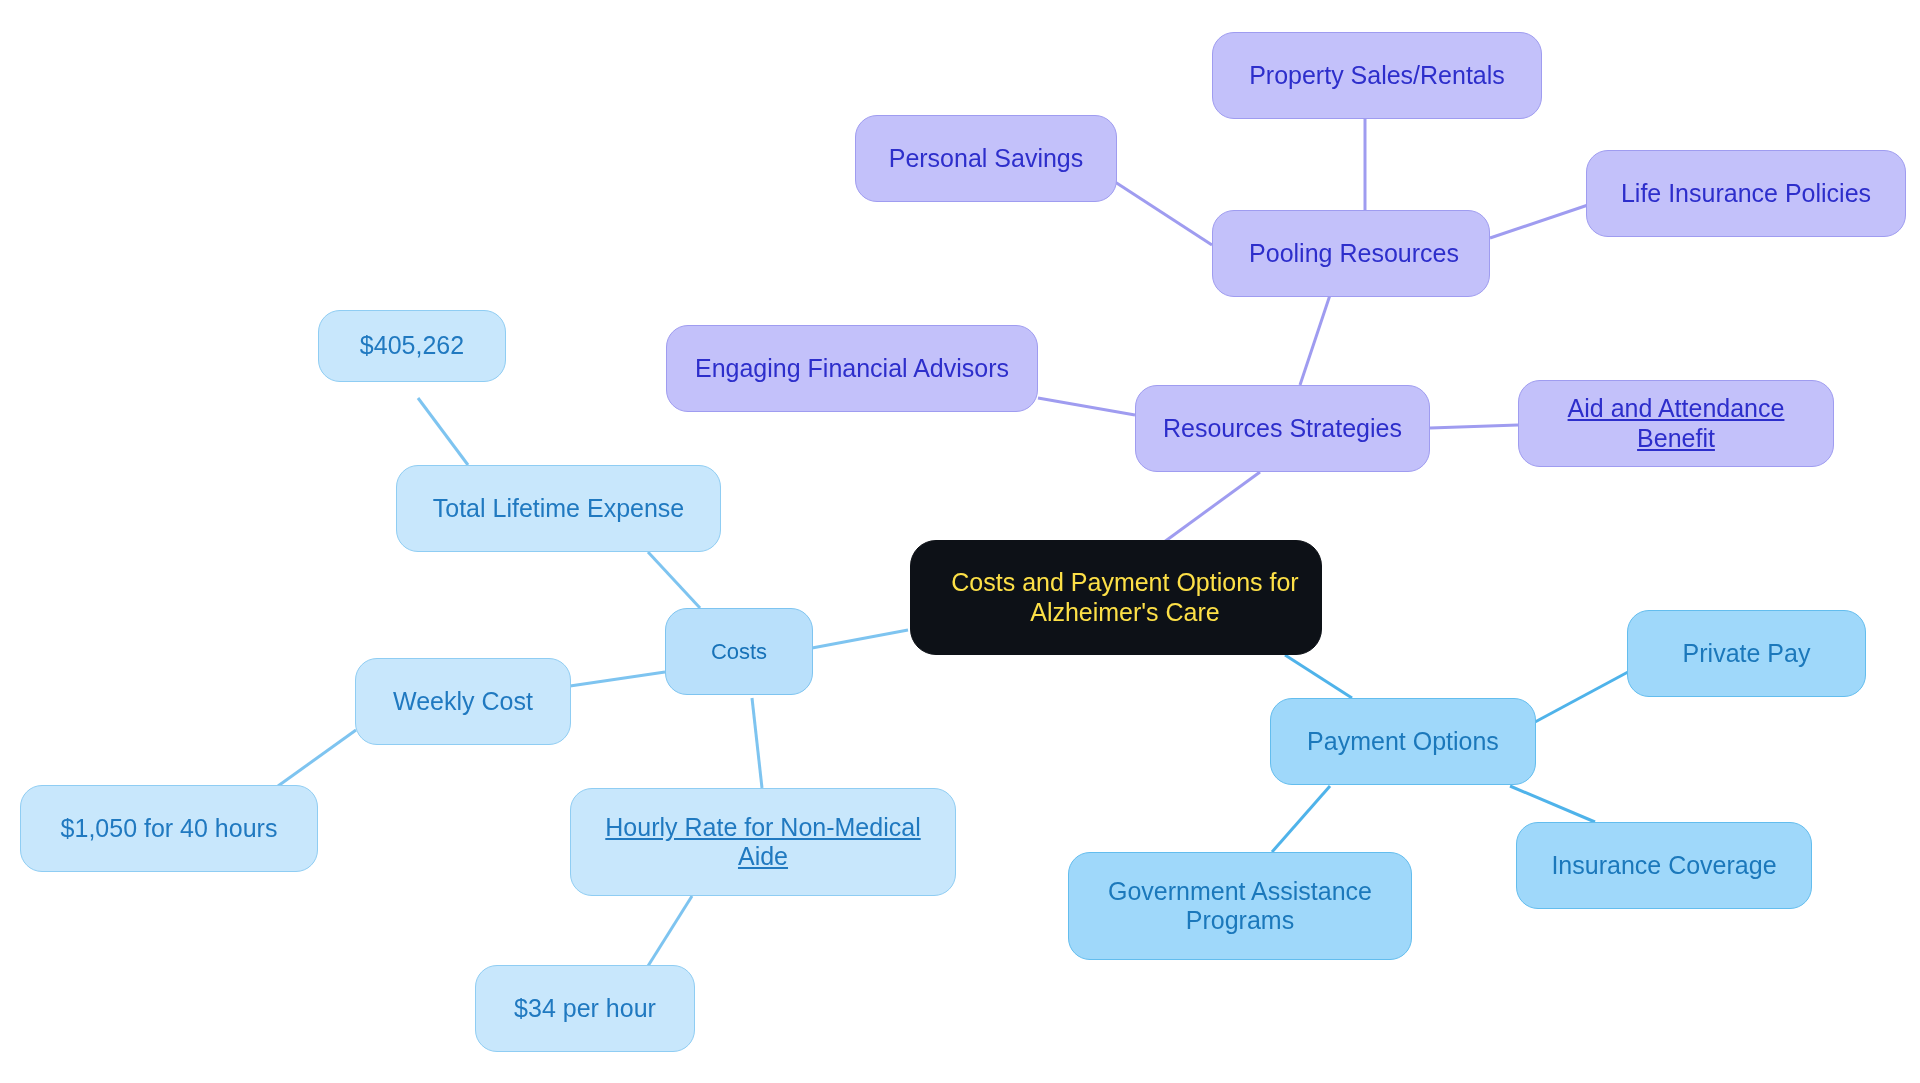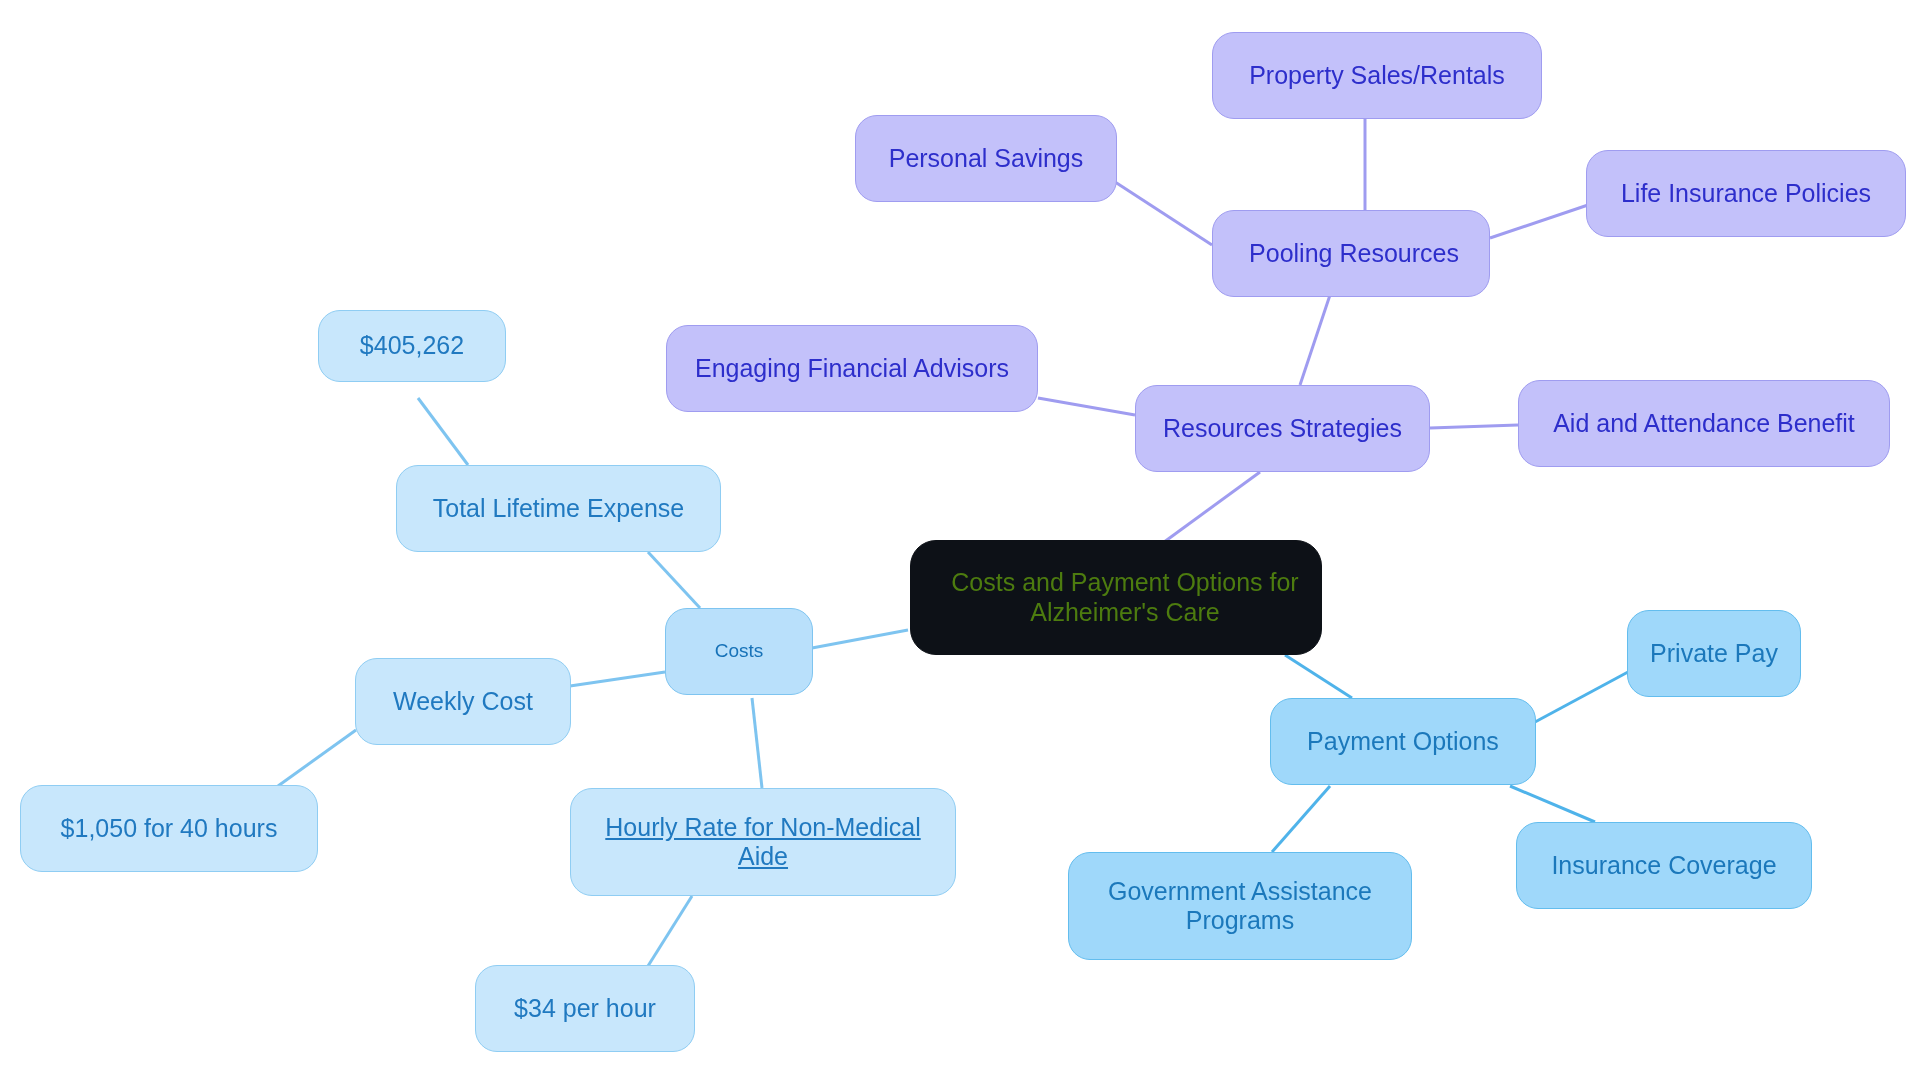--- a/index.html
+++ b/index.html
@@ -33,37 +33,37 @@
     align-items: center;
     justify-content: center;
     text-align: center;
     border-radius: 22px;
     line-height: 1.18;
     white-space: pre-line;
     padding: 4px 14px;
   }
   .node-root {
     background: #0d1117;
-    color: #4d7c0f;
+    color: #fde047;
     border: 1px solid #0d1117;
     border-radius: 26px;
     font-size: 25px;
     padding-left: 32px;
   }
   .node-purple {
     background: #c3c1fa;
     color: #2d2ecb;
     border: 1.5px solid #9f9cf0;
     font-size: 25px;
   }
   .node-blue-mid {
     background: #b9e0fb;
     color: #1772b8;
     border: 1.5px solid #7ec4f0;
-    font-size: 19px;
+    font-size: 22px;
   }
   .node-blue-light {
     background: #c8e7fc;
     color: #2079c0;
     border: 1.5px solid #8fcdf3;
     font-size: 25px;
   }
   .node-blue-deep {
     background: #9fd8fa;
     color: #1b78bb;
@@ -123,39 +123,39 @@
   <div class="node node-purple" style="left:1212px; top:210px; width:278px; height:87px;padding-left:20px;">Pooling Resources</div>
 
   <div class="node node-purple" style="left:855px; top:115px; width:262px; height:87px;">Personal Savings</div>
 
   <div class="node node-purple" style="left:1212px; top:32px; width:330px; height:87px;">Property Sales/Rentals</div>
 
   <div class="node node-purple" style="left:1586px; top:150px; width:320px; height:87px;">Life Insurance Policies</div>
 
   <div class="node node-purple" style="left:666px; top:325px; width:372px; height:87px;">Engaging Financial Advisors</div>
 
-  <div class="node node-purple" style="left:1518px; top:380px; width:372px; height:87px;">Aid and Attendance Benefit</div>
+  <div class="node node-purple" style="left:1518px; top:380px; width:316px; height:87px;text-decoration:underline;">Aid and Attendance Benefit</div>
 
   <div class="node node-blue-mid" style="left:665px; top:608px; width:148px; height:87px;">Costs</div>
 
   <div class="node node-blue-light" style="left:396px; top:465px; width:325px; height:87px;">Total Lifetime Expense</div>
 
   <div class="node node-blue-light" style="left:318px; top:310px; width:188px; height:72px;">$405,262</div>
 
   <div class="node node-blue-light" style="left:355px; top:658px; width:216px; height:87px;">Weekly Cost</div>
 
   <div class="node node-blue-light" style="left:20px; top:785px; width:298px; height:87px;">$1,050 for 40 hours</div>
 
   <div class="node node-blue-light" style="left:570px; top:788px; width:386px; height:108px;text-decoration:underline;">Hourly Rate for Non-Medical
 Aide</div>
 
   <div class="node node-blue-light" style="left:475px; top:965px; width:220px; height:87px;">$34 per hour</div>
 
   <div class="node node-blue-deep" style="left:1270px; top:698px; width:266px; height:87px;">Payment Options</div>
 
-  <div class="node node-blue-deep" style="left:1627px; top:610px; width:174px; height:87px;">Private Pay</div>
+  <div class="node node-blue-deep" style="left:1627px; top:610px; width:239px; height:87px;">Private Pay</div>
 
   <div class="node node-blue-deep" style="left:1516px; top:822px; width:296px; height:87px;">Insurance Coverage</div>
 
   <div class="node node-blue-deep" style="left:1068px; top:852px; width:344px; height:108px;">Government Assistance
 Programs</div>
 
 </div>
 
 </body></html>

